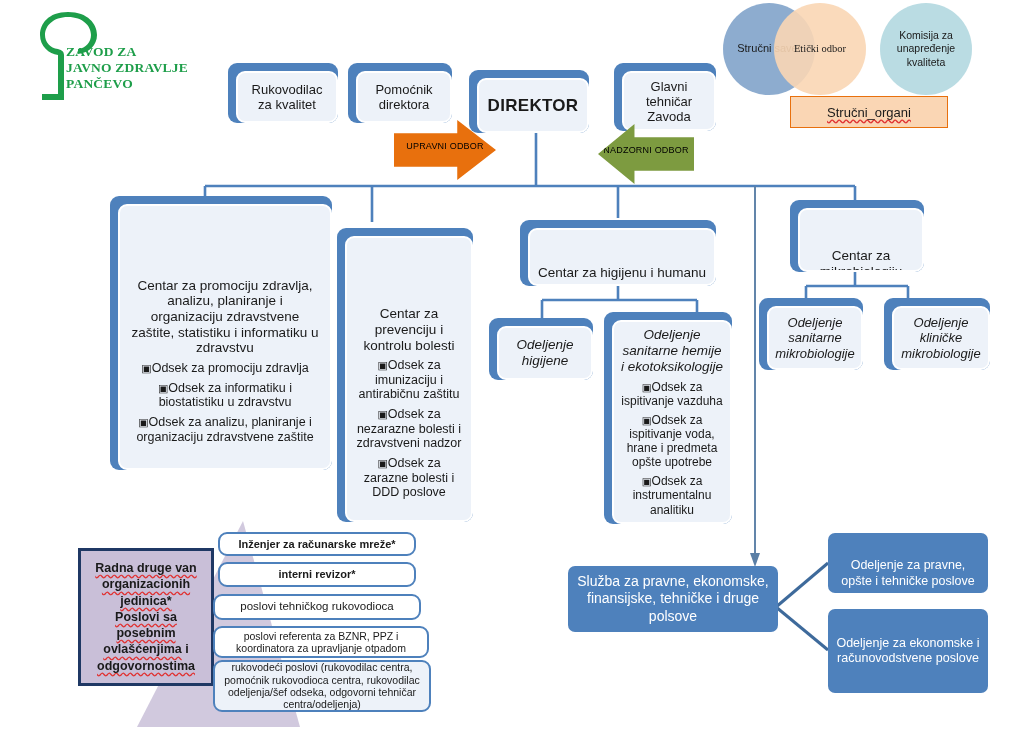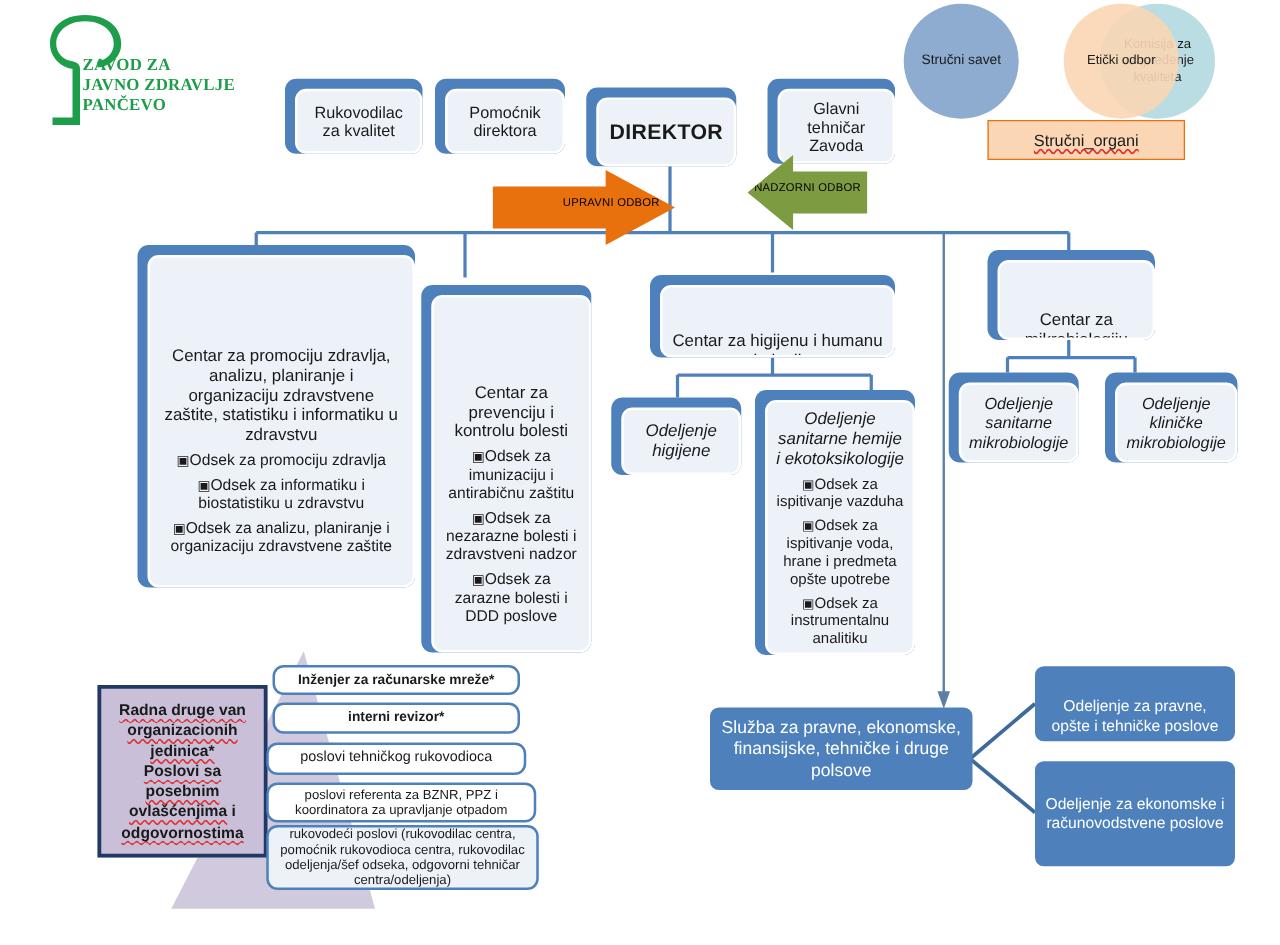--- a/index.html
+++ b/index.html
@@ -243,21 +243,21 @@
       <div>PANČEVO</div>
     </div>
   </div>
 
   <div class="venn c1" style="left:723px;top:3px;width:92px;height:92px;">
     <span>Stručni savet</span>
   </div>
   <div class="venn c3" style="left:880px;top:3px;width:92px;height:92px;">
     <span style="font-size:10.5px">Komisija za unapređenje kvaliteta</span>
   </div>
-  <div class="venn c2" style="left:851px;top:3px;width:92px;height:92px;">
+  <div class="venn c2" style="left:774px;top:3px;width:92px;height:92px;font-family:Liberation Serif, serif;">
     <span style="font-size:10.5px">Etički odbor</span>
   </div>
   <div class="organi-label" style="left:790px;top:96px;width:156px;height:30px;">
     <span class="spell sq-underline">Stručni_organi</span>
   </div>
 
   <div class="card" style="left:228px;top:63px;width:110px;height:60px;">
     <div class="back"></div>
     <div class="front">
       <div style="font-size:13px">Rukovodilac za kvalitet</div>
@@ -278,21 +278,21 @@
     </div>
   </div>
 
   <div class="card" style="left:614px;top:63px;width:102px;height:68px;">
     <div class="back"></div>
     <div class="front">
       <div style="font-size:13px">Glavni tehničar Zavoda</div>
     </div>
   </div>
 
-  <div class="chev orange" style="left:394px;top:136px;width:102px;height:60px;padding-left:44px;">
+  <div class="chev orange" style="left:394px;top:120px;width:102px;height:60px;">
     <span>UPRAVNI ODBOR</span>
   </div>
   <div class="chev green" style="left:598px;top:124px;width:96px;height:60px;">
     <span>NADZORNI ODBOR</span>
   </div>
 
   <div class="card" style="left:110px;top:196px;width:222px;height:274px;">
     <div class="back"></div>
     <div class="front" style="padding:10px 10px;">
       <div class="ttl" style="font-size:13.5px">Centar za promociju zdravlja, analizu, planiranje i organizaciju zdravstvene zaštite, statistiku i informatiku u zdravstvu</div>

